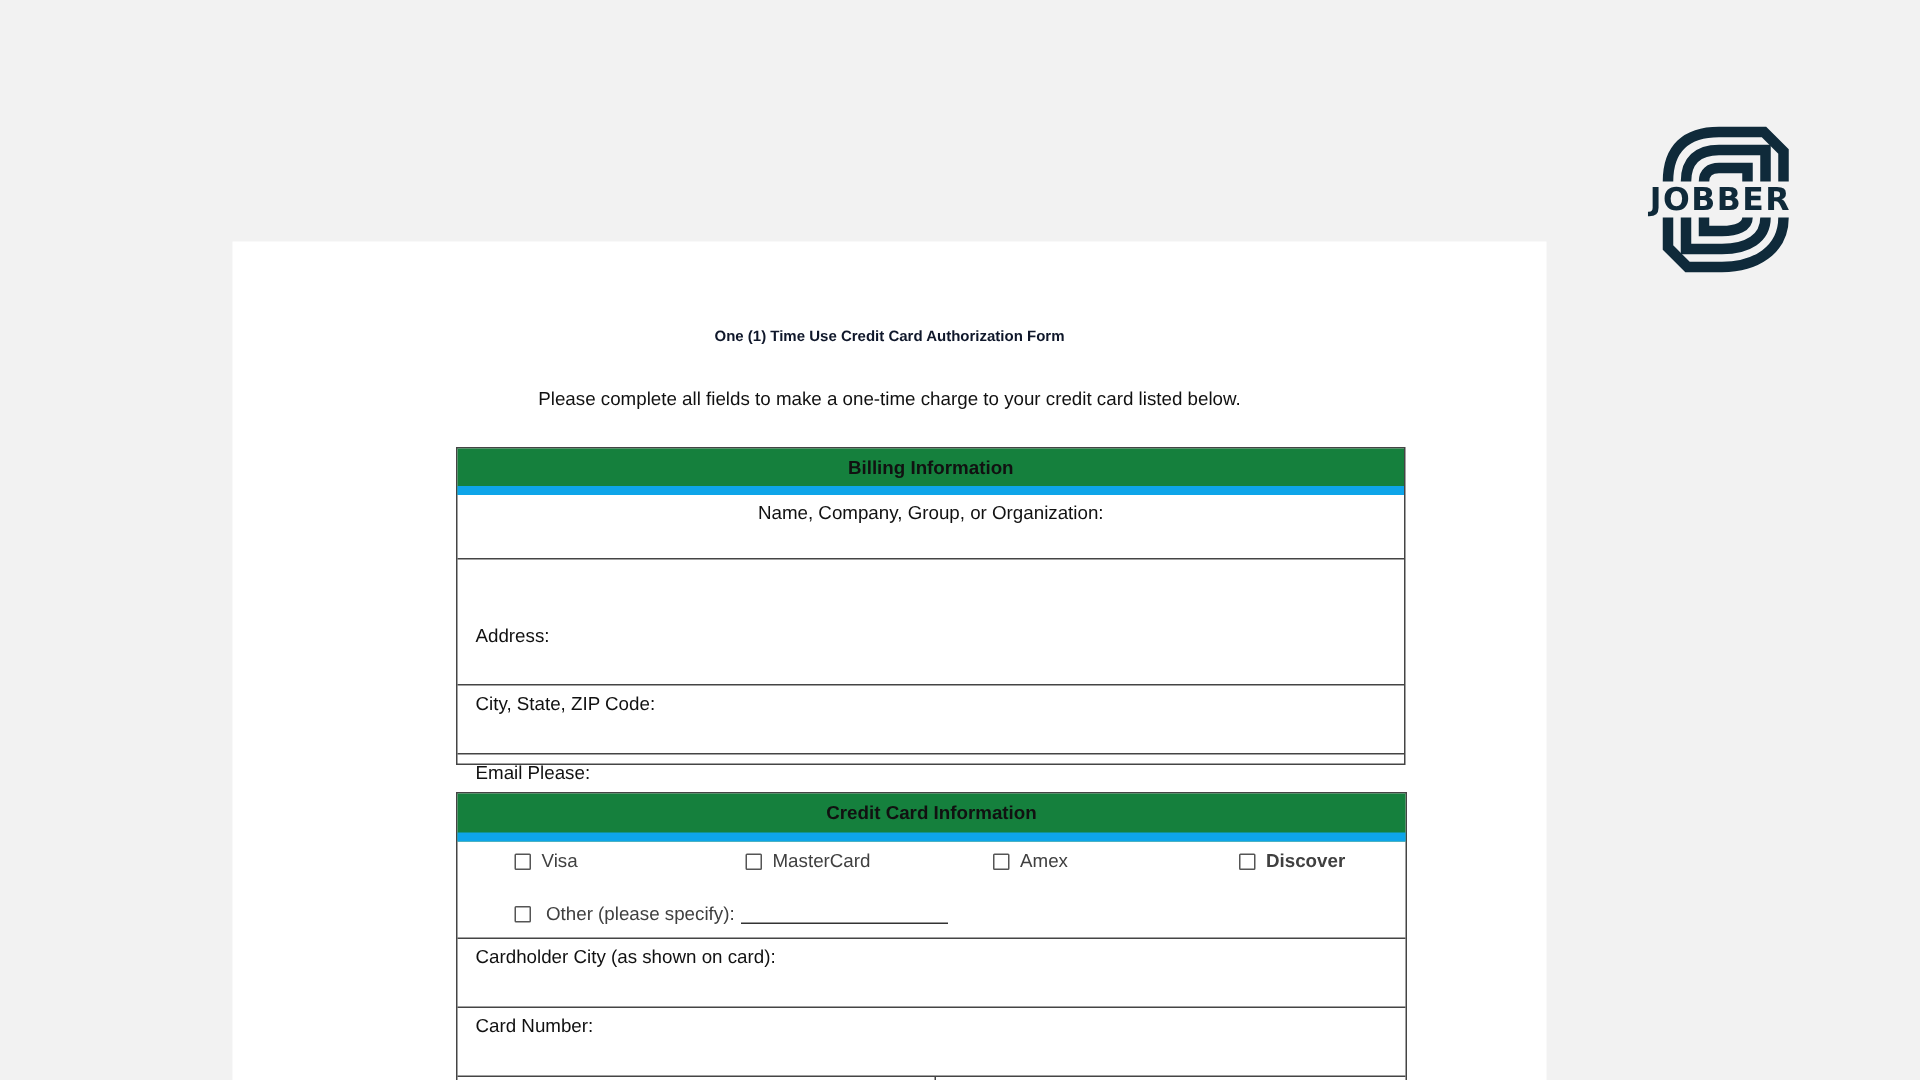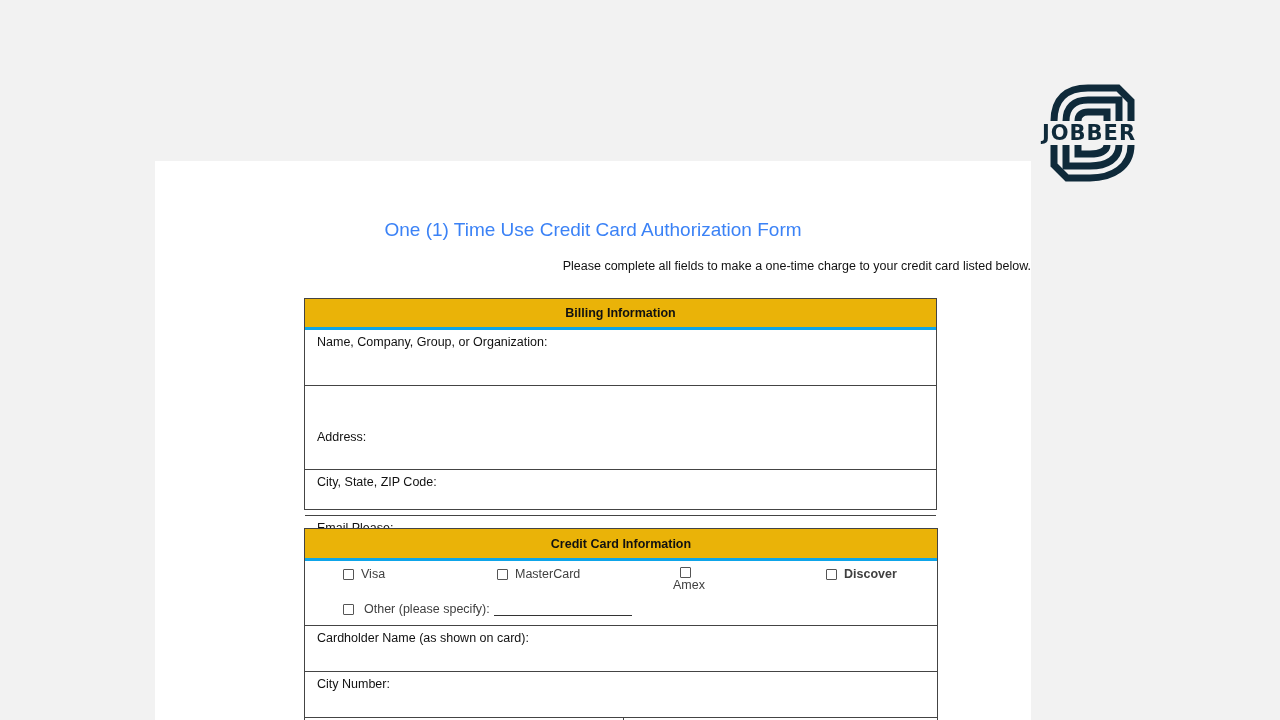--- a/index.html
+++ b/index.html
@@ -3,55 +3,55 @@
   <meta charset="utf-8">
   <style>
     html, body { margin: 0; padding: 0; }
     body {
       width: 1280px; height: 720px; overflow: hidden;
       background: #f2f2f2;
       font-family: "Liberation Sans", sans-serif;
       position: relative;
     }
     .logo {
-      position: absolute; left: 1032px; top: 83px; width: 114px; height: 100px;
+      position: absolute; left: 1090px; top: 83px; width: 114px; height: 100px;
     }
     .logo svg { display: block; }
     .page {
       position: absolute; left: 155px; top: 161px; width: 876px; height: 559px;
       background: #ffffff;
     }
     .title {
       position: absolute; left: 0; right: 0; top: 58px;
-      text-align: center; font-weight: normal; font-size: 19px; color: #3b82f6;
+      text-align: center; font-weight: bold; font-size: 10px; color: #0f172a;
     }
     .subtitle {
       position: absolute; left: 0; right: 0; top: 98px;
-      text-align: right; font-size: 12.5px; color: #111;
+      text-align: center; font-size: 12.5px; color: #111;
     }
     .tbl {
       position: absolute; border: 1px solid #444; box-sizing: border-box;
     }
     .tbl .head {
-      background: #eab308; text-align: center; font-weight: bold; font-size: 12.5px;
-      color: #111; border-bottom: 3px solid #0ea5e9; box-sizing: border-box;
+      background: #15803d; text-align: center; font-weight: bold; font-size: 12.5px;
+      color: #111; border-bottom: 6px solid #0ea5e9; box-sizing: border-box;
       display: flex; align-items: center; justify-content: center;
     }
     .tbl .row {
       border-bottom: 1px solid #444; box-sizing: border-box; display: flex;
     }
     .tbl .row:last-child { border-bottom: none; }
     .cell {
       flex: 1; box-sizing: border-box; padding: 5px 12px;
       font-size: 12.5px; color: #111;
     }
     .cell + .cell { border-left: 1px solid #444; }
     .billing { left: 149px; top: 137px; width: 633px; height: 212px; }
     .billing .head { height: 31px; }
-    .billing .r1 { height: 56px; }
+    .billing .r1 { height: 43px; text-align: center; }
     .billing .r2 { height: 45px; margin-top: 39px; }
     .billing .r3 { height: 46px; justify-content: flex-end; }
     .billing .r4 { height: 45px; }
     .billing .r4 .cell:first-child { flex: 0 0 318px; }
     .credit { left: 149px; top: 367px; width: 634px; height: 200px; border-bottom: none; }
     .credit .head { height: 32px; text-align: right; }
     .credit .cards { height: 65px; position: relative; display: block; }
     .credit .r-name { height: 46px; }
     .credit .r-num { height: 46px; }
     .credit .r-split { height: 20px; }
@@ -107,38 +107,38 @@
     <div class="head">Credit Card Information</div>
     <div class="row cards">
       <div class="opt" style="left:38px; top:6px;">
         <span class="box"></span>
         <span>Visa</span>
       </div>
       <div class="opt" style="left:192px; top:6px;text-align:center;">
         <span class="box"></span>
         <span>MasterCard</span>
       </div>
-      <div class="opt" style="left:368px; top:6px;flex-direction:column;">
+      <div class="opt" style="left:357px; top:6px;">
         <span class="box"></span>
         <span>Amex</span>
       </div>
       <div class="opt" style="left:521px; top:6px;font-weight:bold;">
         <span class="box"></span>
         <span>Discover</span>
       </div>
       <div class="opt" style="left:38px; top:41px;">
         <span class="box" style="margin-right:10px;"></span>
         <span>Other (please specify):</span>
         <span class="blank"></span>
       </div>
     </div>
     <div class="row r-name">
-      <div class="cell">Cardholder Name (as shown on card):</div>
+      <div class="cell">Cardholder City (as shown on card):</div>
     </div>
     <div class="row r-num">
-      <div class="cell">City Number:</div>
+      <div class="cell">Card Number:</div>
     </div>
     <div class="row r-split">
       <div class="cell"></div>
       <div class="cell"></div>
     </div>
   </div>
 </div>
 
 </body></html>

